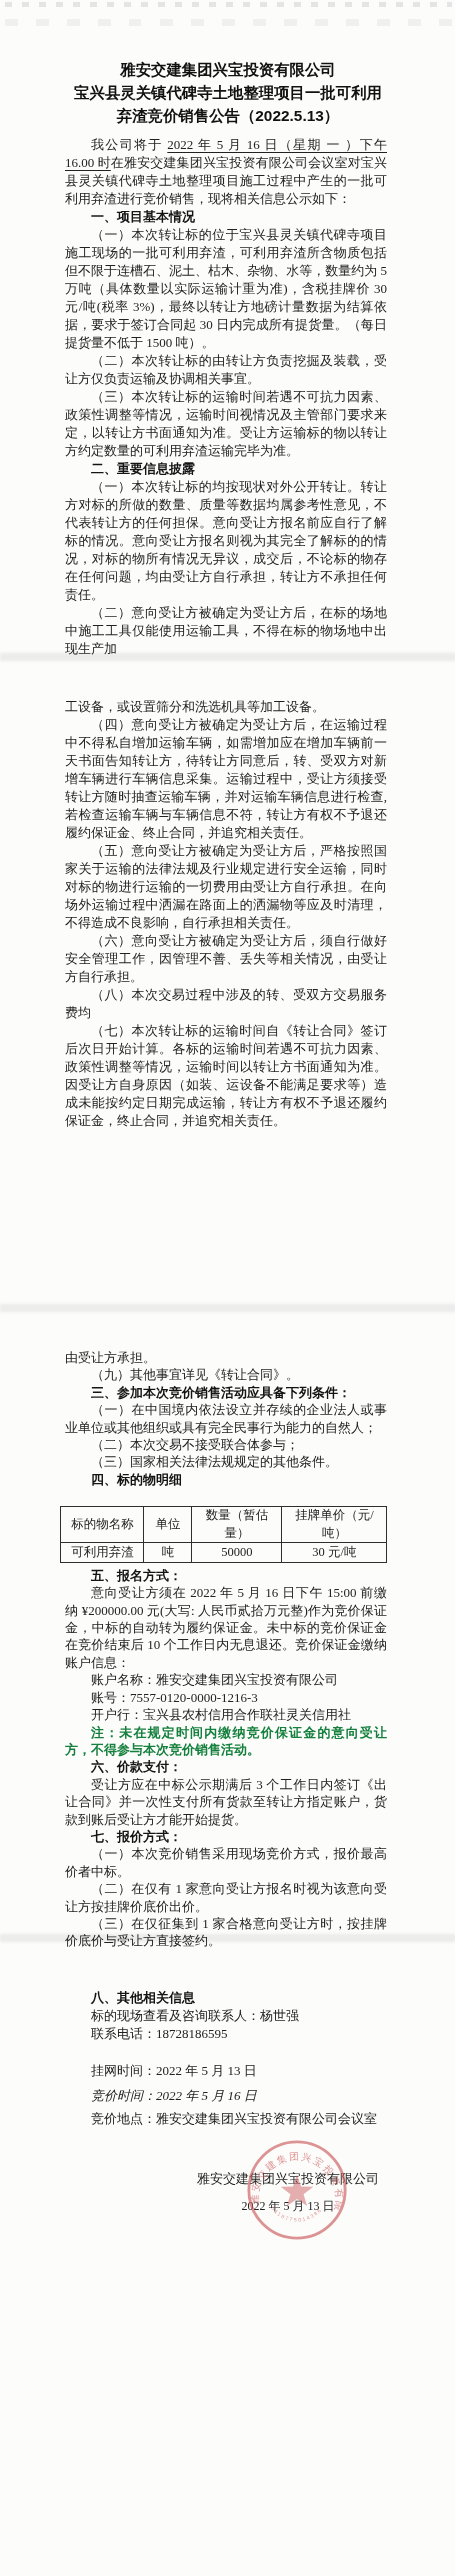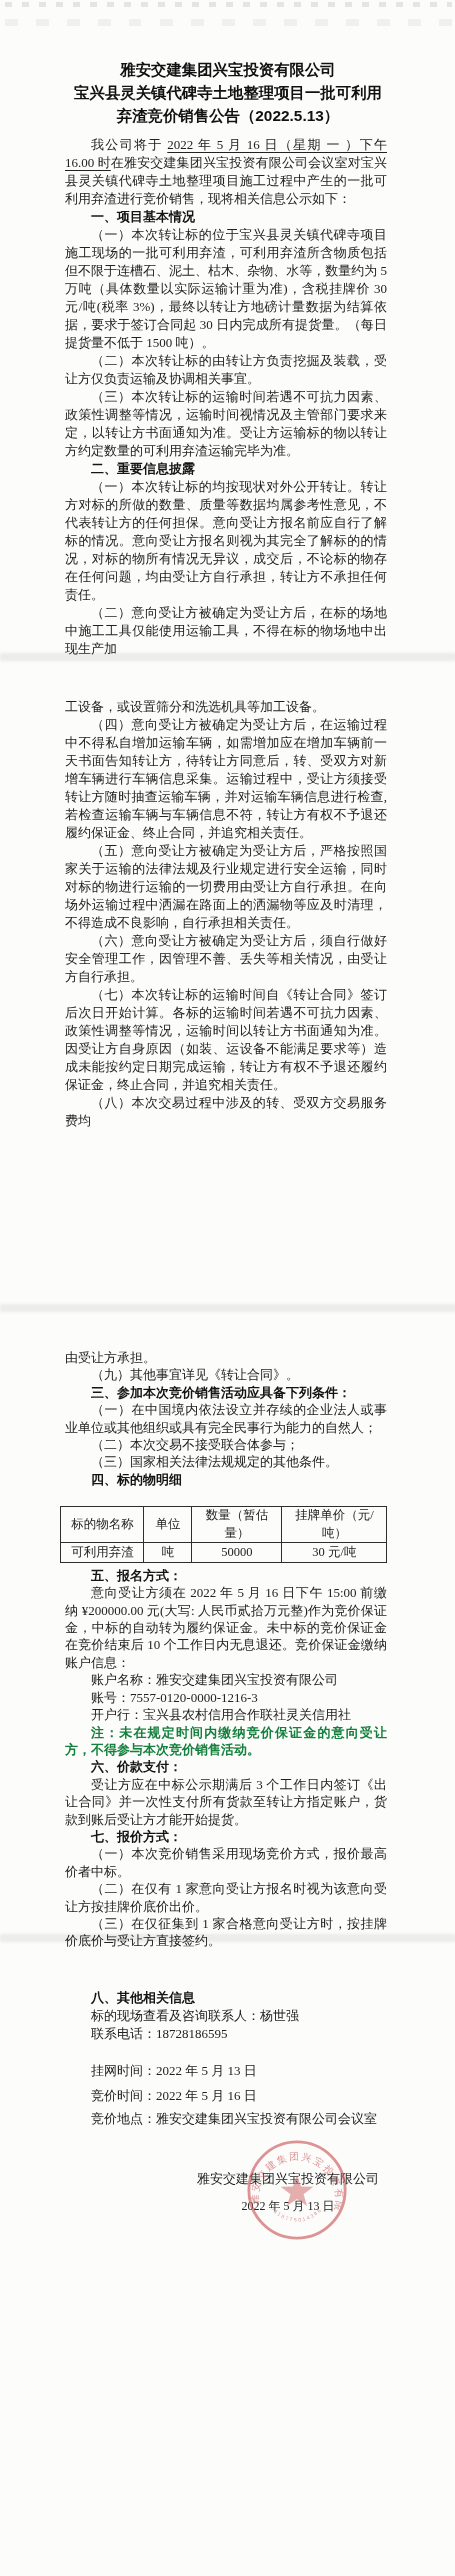--- a/index.html
+++ b/index.html
@@ -57,22 +57,22 @@
   <p class="hd">二、重要信息披露</p>
   <p>（一）本次转让标的均按现状对外公开转让。转让方对标的所做的数量、质量等数据均属参考性意见，不代表转让方的任何担保。意向受让方报名前应自行了解标的情况。意向受让方报名则视为其完全了解标的的情况，对标的物所有情况无异议，成交后，不论标的物存在任何问题，均由受让方自行承担，转让方不承担任何责任。</p>
   <p>（二）意向受让方被确定为受让方后，在标的场地中施工工具仅能使用运输工具，不得在标的物场地中出现生产加</p>
 </div>
 
 <div class="page-body" style="top:698px;">
   <p class="cont">工设备，或设置筛分和洗选机具等加工设备。</p>
   <p>（四）意向受让方被确定为受让方后，在运输过程中不得私自增加运输车辆，如需增加应在增加车辆前一天书面告知转让方，待转让方同意后，转、受双方对新增车辆进行车辆信息采集。运输过程中，受让方须接受转让方随时抽查运输车辆，并对运输车辆信息进行检查,若检查运输车辆与车辆信息不符，转让方有权不予退还履约保证金、终止合同，并追究相关责任。</p>
   <p>（五）意向受让方被确定为受让方后，严格按照国家关于运输的法律法规及行业规定进行安全运输，同时对标的物进行运输的一切费用由受让方自行承担。在向场外运输过程中洒漏在路面上的洒漏物等应及时清理，不得造成不良影响，自行承担相关责任。</p>
   <p>（六）意向受让方被确定为受让方后，须自行做好安全管理工作，因管理不善、丢失等相关情况，由受让方自行承担。</p>
+  <p>（八）本次交易过程中涉及的转、受双方交易服务费均</p>
   <p>（七）本次转让标的运输时间自《转让合同》签订后次日开始计算。各标的运输时间若遇不可抗力因素、政策性调整等情况，运输时间以转让方书面通知为准。因受让方自身原因（如装、运设备不能满足要求等）造成未能按约定日期完成运输，转让方有权不予退还履约保证金，终止合同，并追究相关责任。</p>
-  <p>（八）本次交易过程中涉及的转、受双方交易服务费均</p>
 </div>
 
 <div class="page-body page3" style="top:1349px;">
   <p class="cont">由受让方承担。</p>
   <p>（九）其他事宜详见《转让合同》。</p>
   <p class="hd">三、参加本次竞价销售活动应具备下列条件：</p>
   <p>（一）在中国境内依法设立并存续的企业法人或事业单位或其他组织或具有完全民事行为能力的自然人；</p>
   <p>（二）本次交易不接受联合体参与；</p>
   <p>（三）国家相关法律法规规定的其他条件。</p>
   <p class="hd">四、标的物明细</p>
@@ -110,21 +110,21 @@
   <p>（一）本次竞价销售采用现场竞价方式，报价最高价者中标。</p>
   <p>（二）在仅有 1 家意向受让方报名时视为该意向受让方按挂牌价底价出价。</p>
   <p>（三）在仅征集到 1 家合格意向受让方时，按挂牌价底价与受让方直接签约。</p>
 </div>
 
 <div class="page-body" style="top:1989px;line-height:18px;">
   <p class="hd">八、其他相关信息</p>
   <p>标的现场查看及咨询联系人：杨世强</p>
   <p>联系电话：18728186595</p>
   <p style="margin-top:19px;">挂网时间：2022 年 5 月 13 日</p>
-  <p style="margin-top:6.8px;">竞价时间：2022 年 5 月 16 日</p>
+  <p style="margin-top:6.8px;font-style:italic;">竞价时间：2022 年 5 月 16 日</p>
   <p style="margin-top:5.7px;">竞价地点：雅安交建集团兴宝投资有限公司会议室</p>
   <div class="sig-block">
     <div class="sig-company">雅安交建集团兴宝投资有限公司</div>
     <div class="sig-date">2022 年 5 月 13 日</div>
   </div>
 </div>
 
 <svg class="seal" viewBox="0 0 185 185">
   <circle cx="92.5" cy="92.5" r="84" fill="none" stroke="#c85555" stroke-width="5"></circle>
   <polygon points="92.5,66 99.6,86.3 121,86.7 103.9,99.7 110.1,120.3 92.5,108 74.9,120.3 81.1,99.7 64,86.7 85.5,86.3" fill="#c85555" opacity="0.75"></polygon>

